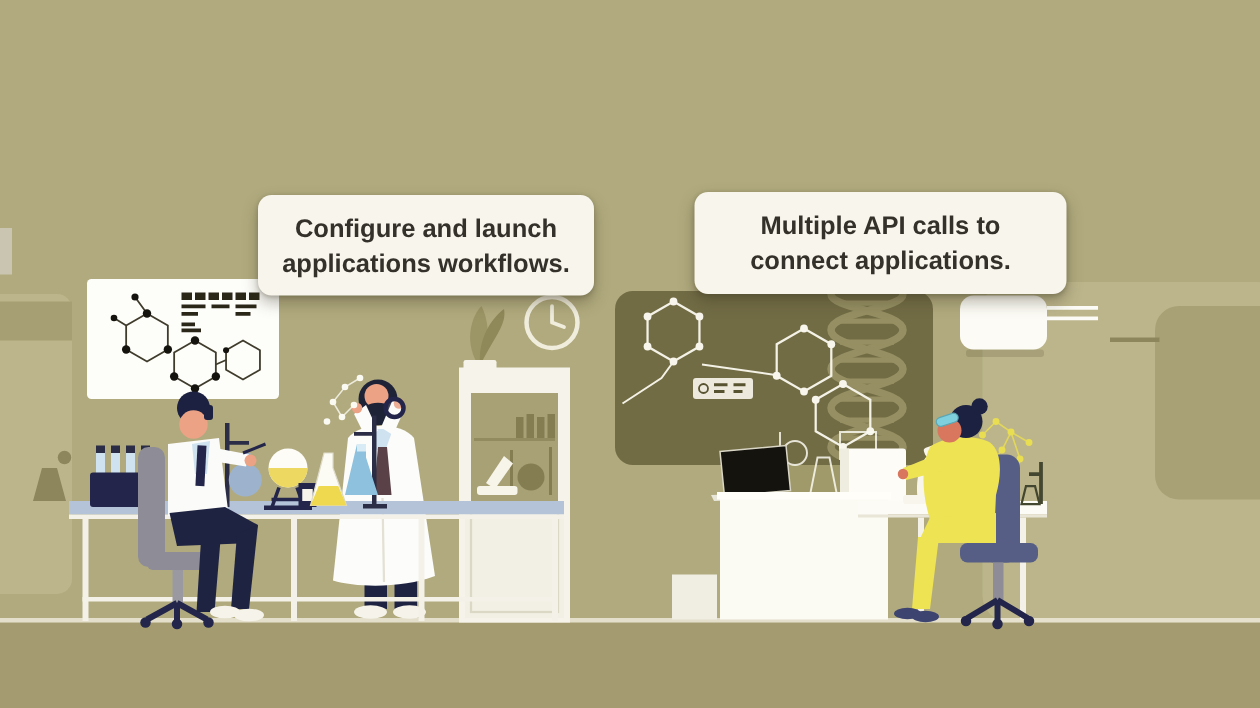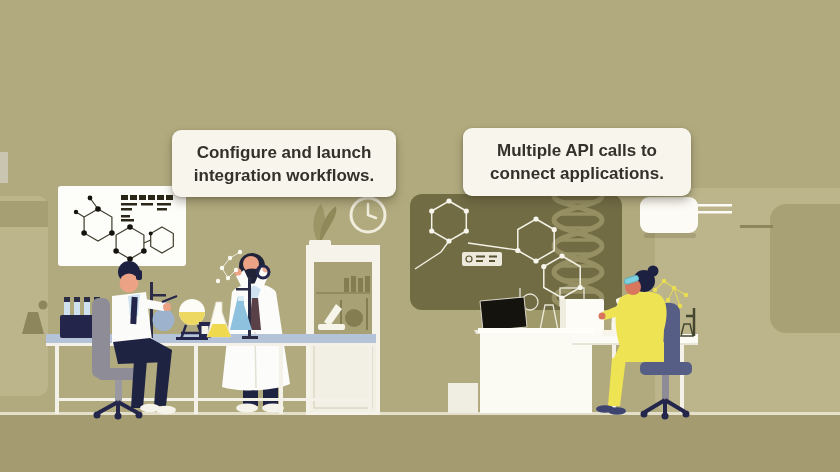--- a/index.html
+++ b/index.html
@@ -15,21 +15,21 @@
     color:#f3efdf; font-weight:400; white-space:nowrap;
   }
   .callout {
     position:absolute; background:#f7f5ec; border-radius:9px;
     color:#34312b; font-weight:700; font-size:17px; line-height:23px;
     text-align:center; display:flex; align-items:center; justify-content:center;
     padding:0 12px; box-sizing:border-box;
     box-shadow:0 5px 10px rgba(60,55,35,0.35), 0 1px 3px rgba(60,55,35,0.25);
   }
   .callout-left  { left:172px; top:130px; width:224px; height:67px; }
-  .callout-right { left:463px; top:128px; width:228px; height:68px; }
+  .callout-right { left:463px; top:128px; width:248px; height:68px; }
 </style>
 </head>
 <body>
 
 <div class="slide">
 
 <svg width="840" height="472" viewBox="0 0 840 472">
 
   <rect x="0" y="0" width="840" height="472" fill="#b1aa7e"></rect>
 
@@ -356,20 +356,20 @@
     <rect x="136" y="270" width="6" height="10" rx="2" fill="#1c2141"></rect>
     <path d="M140,298 L166,303 L164,311 L139,307 Z" fill="#fbfbf9"></path>
     <circle cx="167" cy="307" r="4" fill="#eca285"></circle>
     <path d="M162,302 L177,296" stroke="#23264a" stroke-width="2" fill="none"></path>
   </g>
 
 </svg>
 
 
 <div class="callout callout-left">
-  <span>Configure and launch integration workflows.</span>
+  <span>Configure and launch applications workflows.</span>
 </div>
 
 <div class="callout callout-right">
   <span>Multiple API calls to connect applications.</span>
 </div>
 
 </div>
 
 </body></html>

